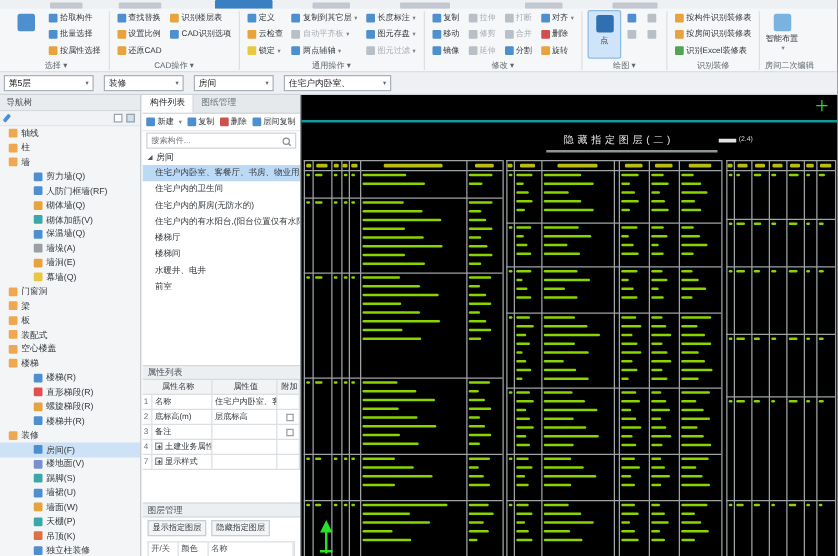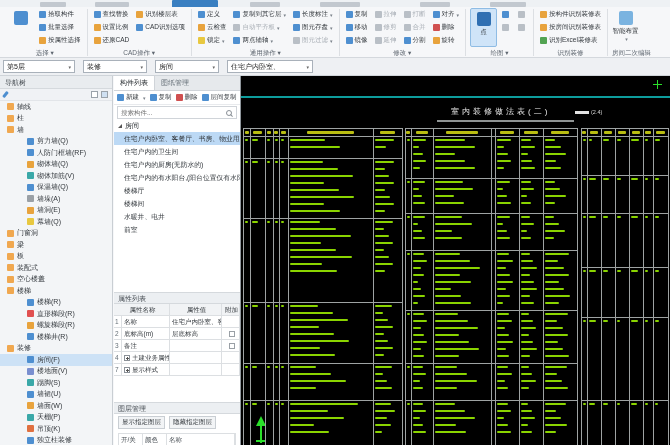--- a/index.html
+++ b/index.html
@@ -609,21 +609,21 @@
         <div class="lcol lc2">颜色</div>
         <div class="lcol lc3">名称</div>
       </div>
     </div>
   </div>
 
   <div id="cad">
     <div class="cadline"></div>
     <div class="crossv" style="left:416px;top:4px;"></div>
     <div class="crossh" style="left:412px;top:8px;"></div>
-    <div class="cadtitle">室内装修做法表(二)</div>
+    <div class="cadtitle">隐藏指定图层(二)</div>
     <div class="cadunder"></div>
     <div class="cadnote">
       <span class="nbar"></span>
       <span>(2.4)</span>
     </div>
     <svg width="14" height="27" viewBox="0 0 14 27">
       <rect x="6" y="6" width="2" height="21" fill="#2ae02a"></rect>
       <polygon points="7,0 2,10 12,10" fill="#2ae02a"></polygon>
       <rect x="2" y="24" width="10" height="2" fill="#2ae02a"></rect>
     </svg>

